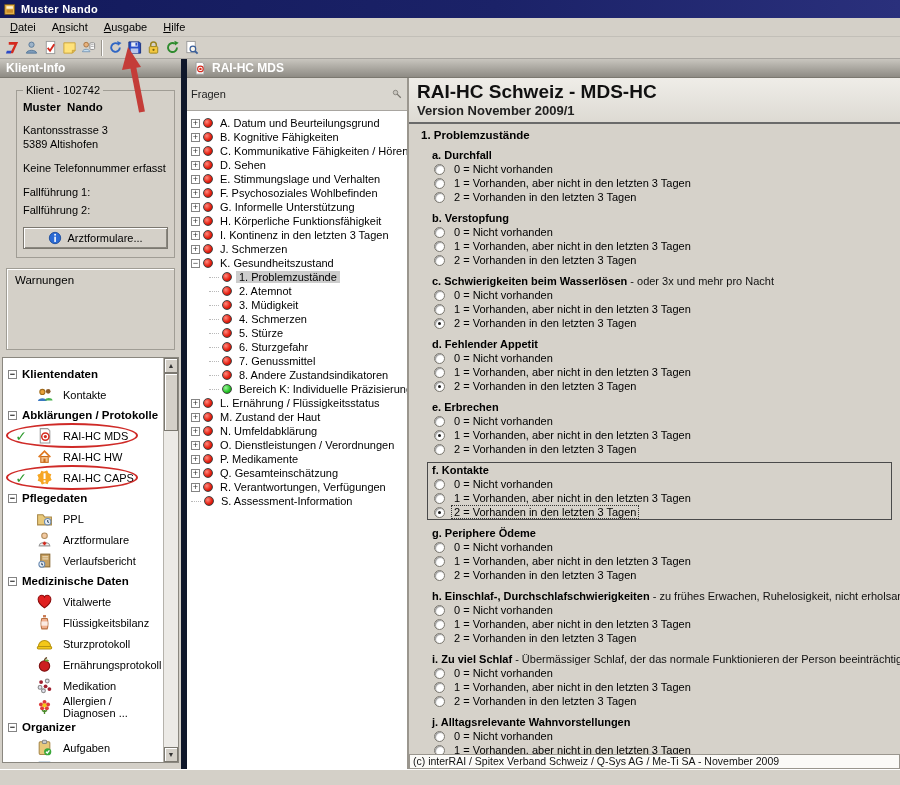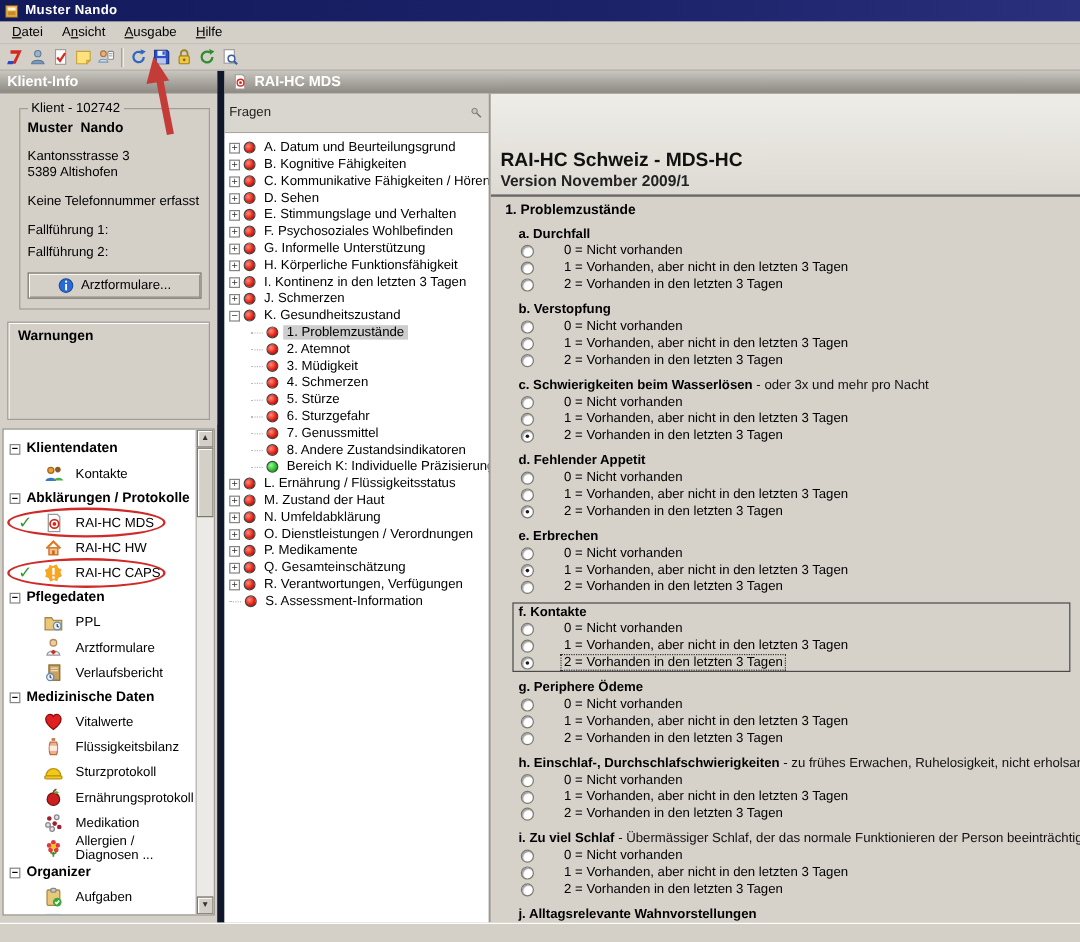--- a/index.html
+++ b/index.html
@@ -34,21 +34,21 @@
   
   .left-panel{background:#d4d0c8;padding:2px 4px 4px 4px;flex:0 0 auto;}
   fieldset.groupbox{border:1px solid #a09d95;margin:4px 2px 0 12px;padding:2px 6px 8px 6px;}
   fieldset.groupbox legend{font-size:11px;padding:0 3px;color:#000;}
   .klient-name{font-weight:bold;font-size:11.5px;margin:3px 0 10px 0;white-space:pre-wrap;}
   .klient-line{font-size:11px;line-height:14px;}
   .klient-gap{margin-top:10px;}
   .btn95{margin-top:10px;width:100%;height:22px;background:#d4d0c8;border:1px solid #7b7870;box-shadow:inset 1px 1px 0 #fff,inset -1px -1px 0 #8a877f;font-size:11px;display:flex;align-items:center;justify-content:center;gap:5px;cursor:default;}
   .btn95 .ico svg{width:14px;height:14px;display:block;}
   .warn-box{border:1px solid #a09d95;box-shadow:inset 1px 1px 0 #fff;margin:10px 2px 0 2px;height:82px;padding:5px 8px;background:#d4d0c8;}
-  .warn-title{font-weight:bold;font-size:11.5px;}
+  .warn-title{font-weight:normal;font-size:11.5px;}
 
   
   .sidebar{flex:1;background:#fff;border:1px solid #8a877f;margin:3px 2px 6px 2px;position:relative;overflow:hidden;}
   .sidebar-items{position:absolute;inset:6px 16px 0 0;}
   .sb-sec{height:20px;display:flex;align-items:center;font-weight:bold;font-size:11.5px;padding-left:5px;}
   .sb-exp{width:9px;height:9px;border:1px solid #848484;background:#fff;font-size:9px;line-height:7px;text-align:center;margin-right:5px;flex:0 0 auto;}
   .sb-item{height:21px;display:flex;align-items:center;position:relative;}
   .sb-check{width:20px;margin-left:8px;text-align:center;color:#2e9b2e;font-weight:bold;font-size:14px;flex:0 0 auto;}
   .sb-ico{width:26px;flex:0 0 auto;display:flex;justify-content:center;}
   .sb-ico svg{width:17px;height:17px;}
@@ -73,32 +73,32 @@
   .tspace{width:10px;flex:0 0 auto;border-top:1px dotted #b9b9b9;margin-right:3px;}
   .tdot{width:10px;height:10px;border-radius:50%;border:1px solid #444;flex:0 0 auto;margin-right:4px;}
   .tdot.red{background:radial-gradient(circle at 35% 35%,#ff8a7e,#e41b0c 60%,#8a1005);}
   .tdot.green{background:radial-gradient(circle at 35% 35%,#9cf59c,#22c022 60%,#0c6e0c);}
   .tlabel{padding:0 3px;}
   .tnode.sel .tlabel{background:#cdcdcd;}
 
   
   .form-col{flex:1;display:flex;flex-direction:column;overflow:hidden;background:#d6d2ca;}
   .form-title{flex:0 0 auto;background:linear-gradient(180deg,#efede8,#dddad3);border-bottom:2px solid #6a6a6a;padding:3px 8px 4px 8px;}
-  .ft1{font-size:16px;font-weight:bold;color:#111;margin-top:44px;}
+  .ft1{font-size:19px;font-weight:bold;color:#111;}
   .ft2{font-size:13px;font-weight:bold;color:#222;}
   .form-content{flex:1;overflow:hidden;padding:5px 6px 0 12px;}
   .section-title{font-size:11.5px;font-weight:bold;height:16px;margin-bottom:2px;}
   .qblock{border:1px solid transparent;padding:0 4px;margin:0 2px 5px 6px;}
   .qblock.qfocus{border-color:#4a4a4a;}
   .qlabel{font-size:11px;font-weight:bold;height:14px;line-height:14px;white-space:nowrap;}
   .qsuffix{font-weight:normal;color:#111;}
   .opt{height:14px;display:flex;align-items:center;padding-left:2px;}
   .radio{width:11px;height:11px;border-radius:50%;background:#fff;border:1px solid #7b7870;box-shadow:inset 1px 1px 1px rgba(0,0,0,.4);position:relative;flex:0 0 auto;}
   .radio.on::after{content:"";position:absolute;inset:3px;border-radius:50%;background:#1a1a1a;}
-  .optlabel{font-size:11px;margin-left:22px;padding:0 2px;white-space:nowrap;border:1px dotted transparent;}
+  .optlabel{font-size:11px;margin-left:6px;padding:0 2px;white-space:nowrap;border:1px dotted transparent;}
   .optlabel.fdot{border-color:#333;}
   .form-footer{flex:0 0 auto;height:15px;background:#fbfaf7;border:1px solid #9a968e;font-size:10.5px;line-height:13px;padding-left:3px;color:#111;}
 
   .bottom-strip{height:16px;flex:0 0 auto;background:#d4d0c8;border-top:1px solid #fff;}
 
   
   .annot{position:absolute;inset:0;width:100%;height:100%;pointer-events:none;z-index:40;}
   .ico{display:inline-flex;}
 </style>
 </head>
@@ -765,20 +765,21 @@
                 <div class="opt">
                   <span class="radio"></span>
                   <span class="optlabel">0 = Nicht vorhanden</span>
                 </div>
                 <div class="opt">
                   <span class="radio"></span>
                   <span class="optlabel">1 = Vorhanden, aber nicht in den letzten 3 Tagen</span>
                 </div>
               </div>
             </div>
+          <div class="form-footer">(c) interRAI / Spitex Verband Schweiz / Q-Sys AG / Me-Ti SA - November 2009</div>
         </div>
       </div>
     </div>
   </div>
 
   <div class="bottom-strip"></div>
 
   <svg class="annot" viewBox="0 0 900 785">
     <line x1="142" y1="112" x2="133" y2="66" stroke="#c43c38" stroke-width="6"></line>
     <polygon points="128,47 122,70 141,67" fill="#c43c38"></polygon>

